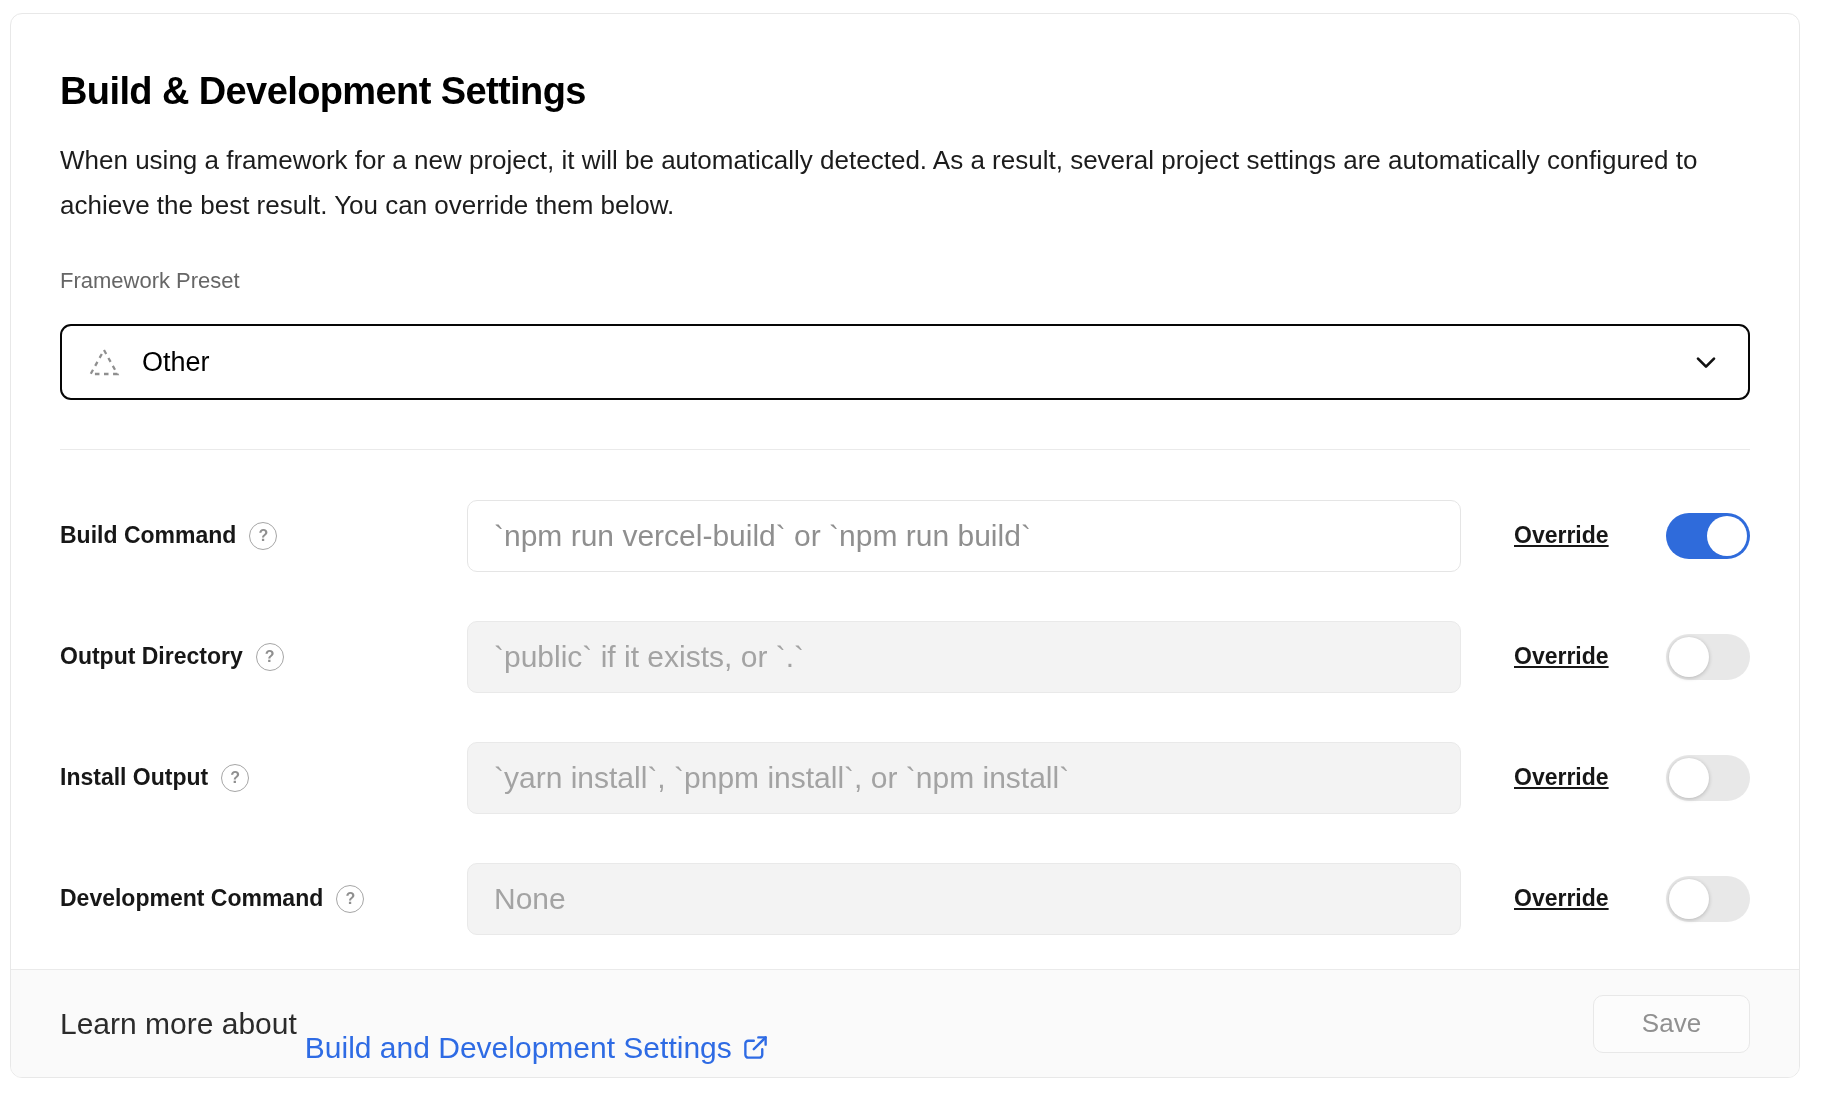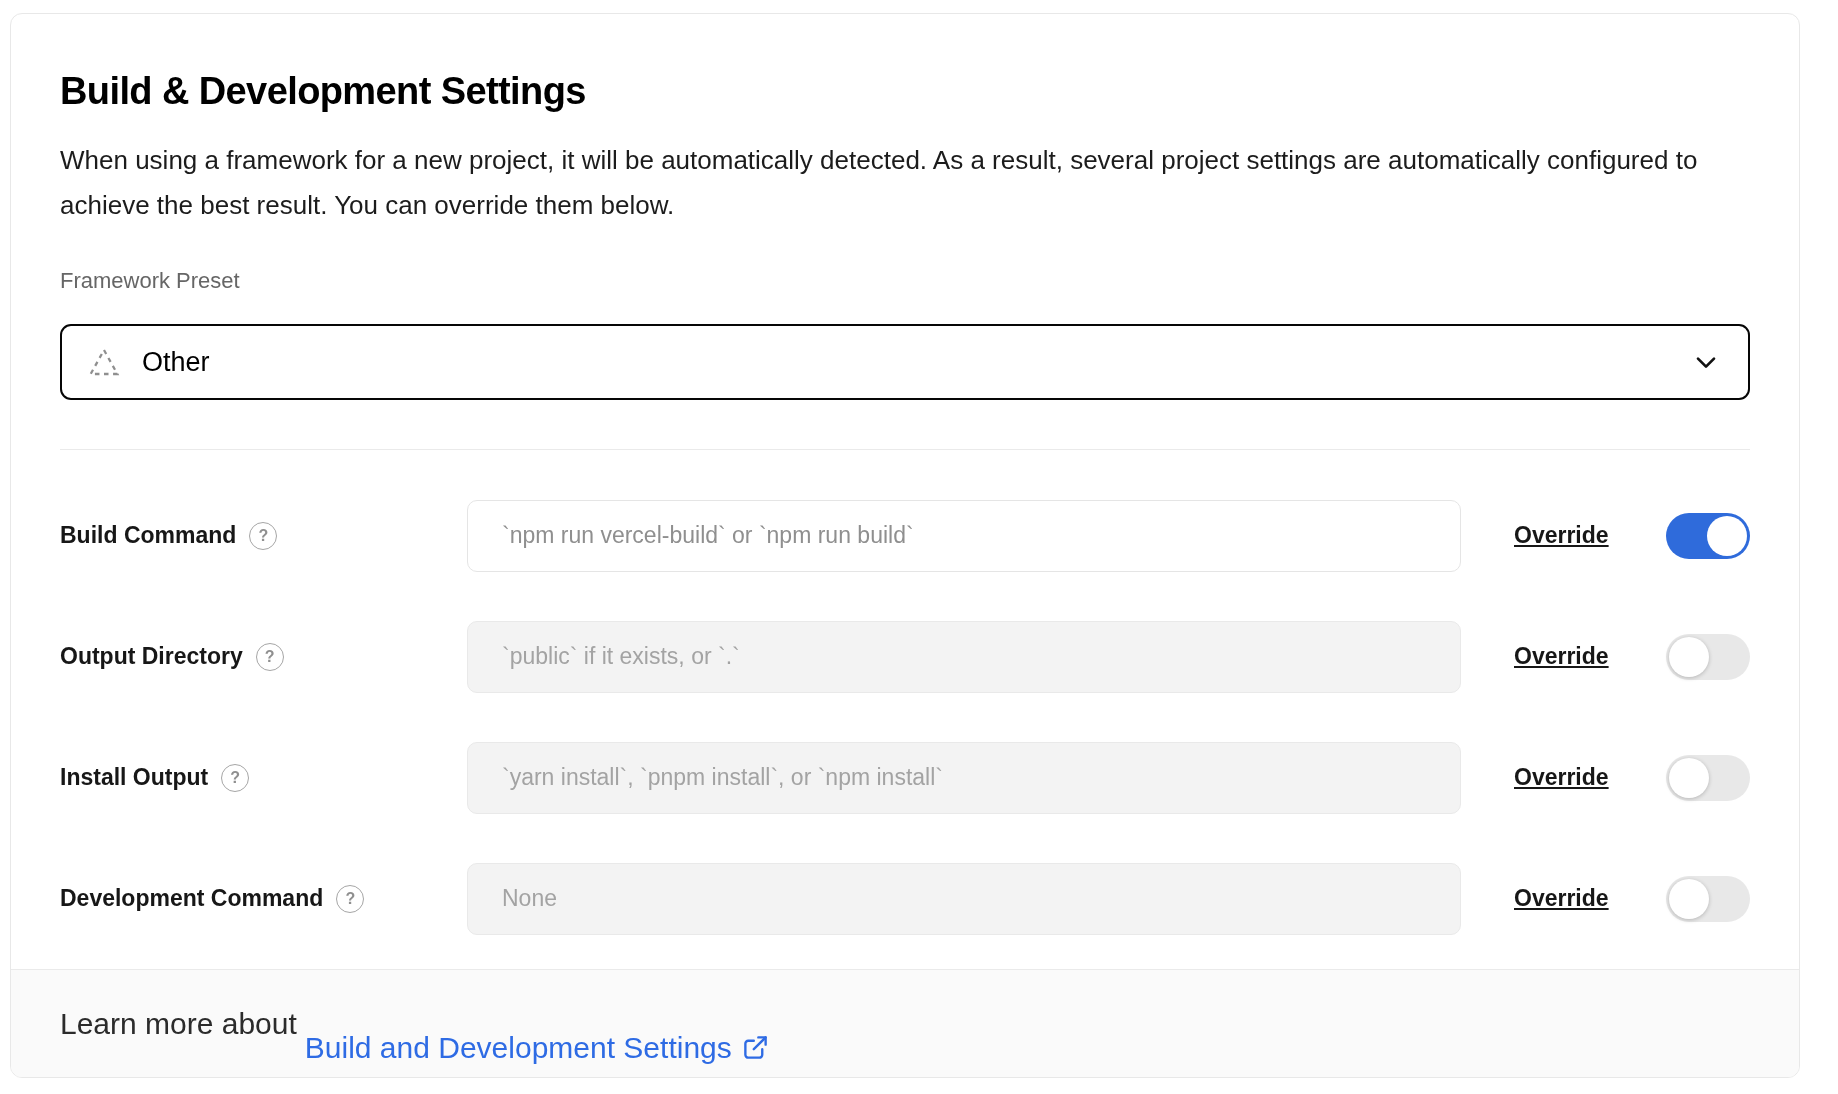--- a/index.html
+++ b/index.html
@@ -78,23 +78,23 @@
     display: flex; align-items: center; justify-content: center;
     cursor: pointer;
     user-select: none;
   }
   .row-input {
     flex: 1;
     height: 72px;
     border: 1px solid #e9e9e9;
     border-radius: 10px;
     background: #f3f3f3;
-    padding: 0 34px;
+    padding: 0 26px;
     font-family: inherit;
-    font-size: 23px;
+    font-size: 30px;
     color: #171717;
     outline: none;
   }
   .row-input::placeholder { color: #a3a3a3; }
   .row.overridden .row-input {
     background: #ffffff;
     border-color: #e5e5e5;
   }
   .row.overridden .row-input::placeholder { color: #8f8f8f; }
 
@@ -253,14 +253,15 @@
         <span>Build and Development Settings</span>
         <span style="display:flex;">
           <svg width="27" height="27" viewBox="0 0 24 24" fill="none" stroke="#2e6be4" stroke-width="2.1" stroke-linecap="round" stroke-linejoin="round">
             <path d="M18 13.5v5a2.5 2.5 0 0 1-2.5 2.5h-10A2.5 2.5 0 0 1 3 18.5v-10A2.5 2.5 0 0 1 5.5 6h5"></path>
             <polyline points="14.5 3 21 3 21 9.5"></polyline>
             <line x1="10.5" y1="13.5" x2="21" y2="3"></line>
           </svg>
         </span>
       </a>
     </div>
+    <button class="save-button">Save</button>
   </div>
 </div>
 
 </body></html>

